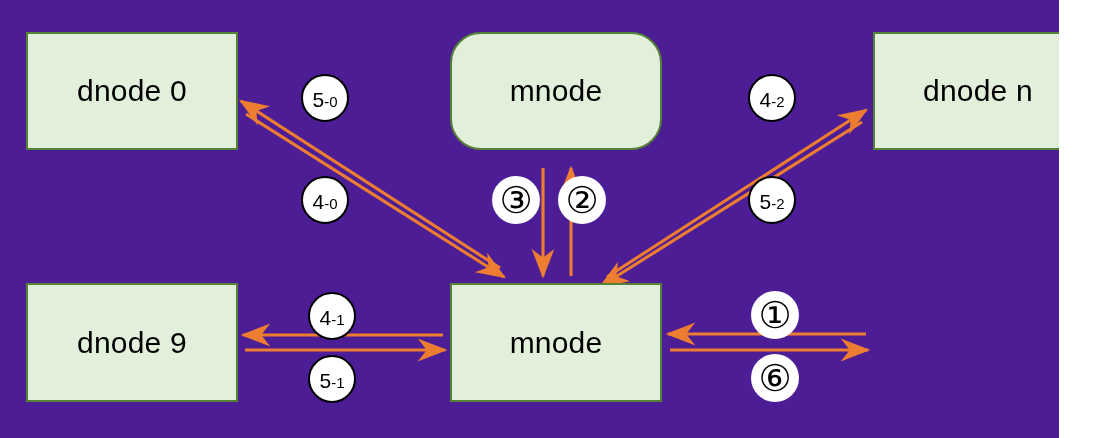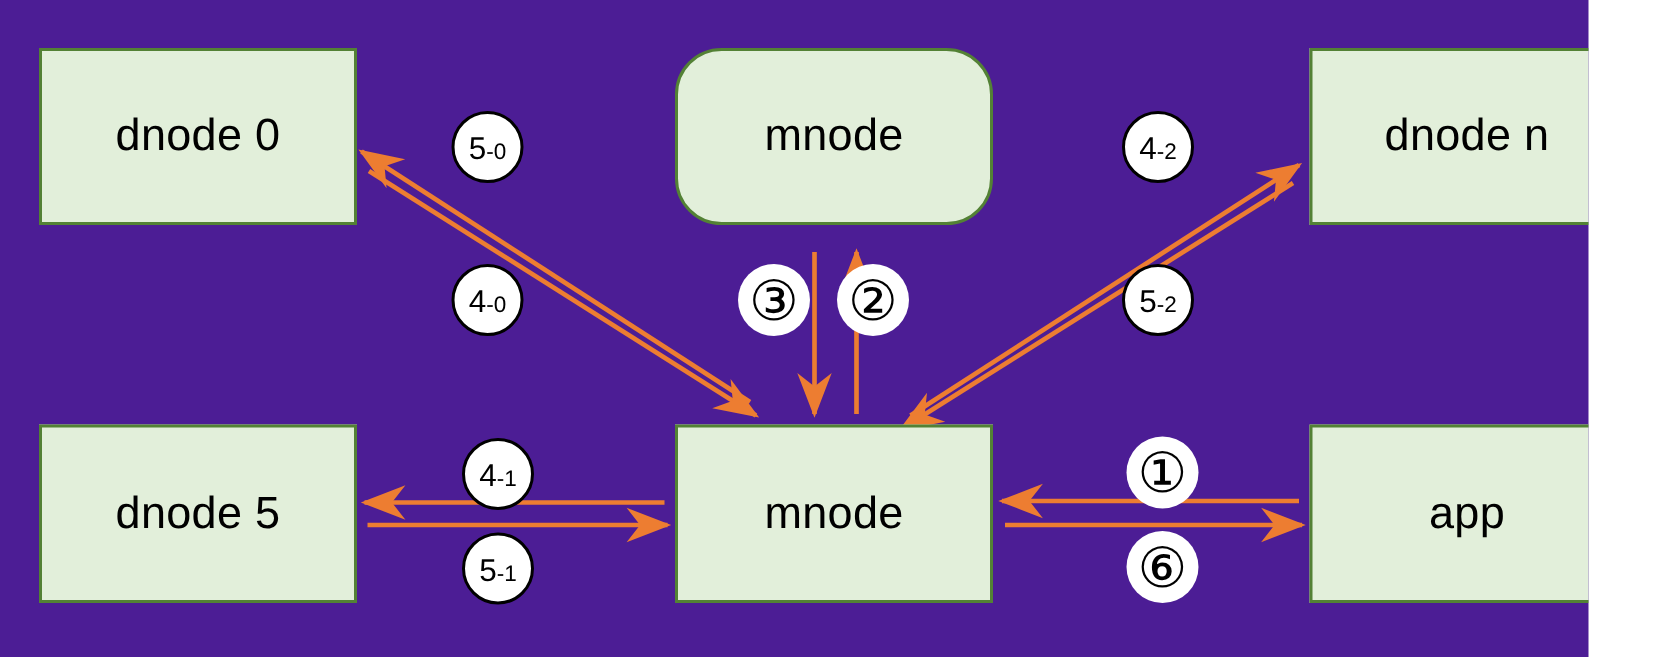--- a/index.html
+++ b/index.html
@@ -145,30 +145,27 @@
 
   <div class="node-box" id="node-mnode">
     <span class="node-label">mnode</span>
   </div>
 
   <div class="node-box" id="node-dnoden">
     <span class="node-label">dnode n</span>
   </div>
 
   <div class="node-box" id="node-dnode1">
-    <span class="node-label">dnode 5</span>
+    <span class="node-label">dnode 9</span>
   </div>
 
   <div class="node-box" id="node-taosc">
     <span class="node-label">mnode</span>
   </div>
 
-  <div class="node-box" id="node-app">
-    <span class="node-label">app</span>
-  </div>
 
   <div class="ring-label" id="label-5-0">
     <span class="main">5</span>
       <span class="sub">-0</span>
   </div>
 
   <div class="ring-label" id="label-4-0">
     <span class="main">4</span>
       <span class="sub">-0</span>
   </div>

